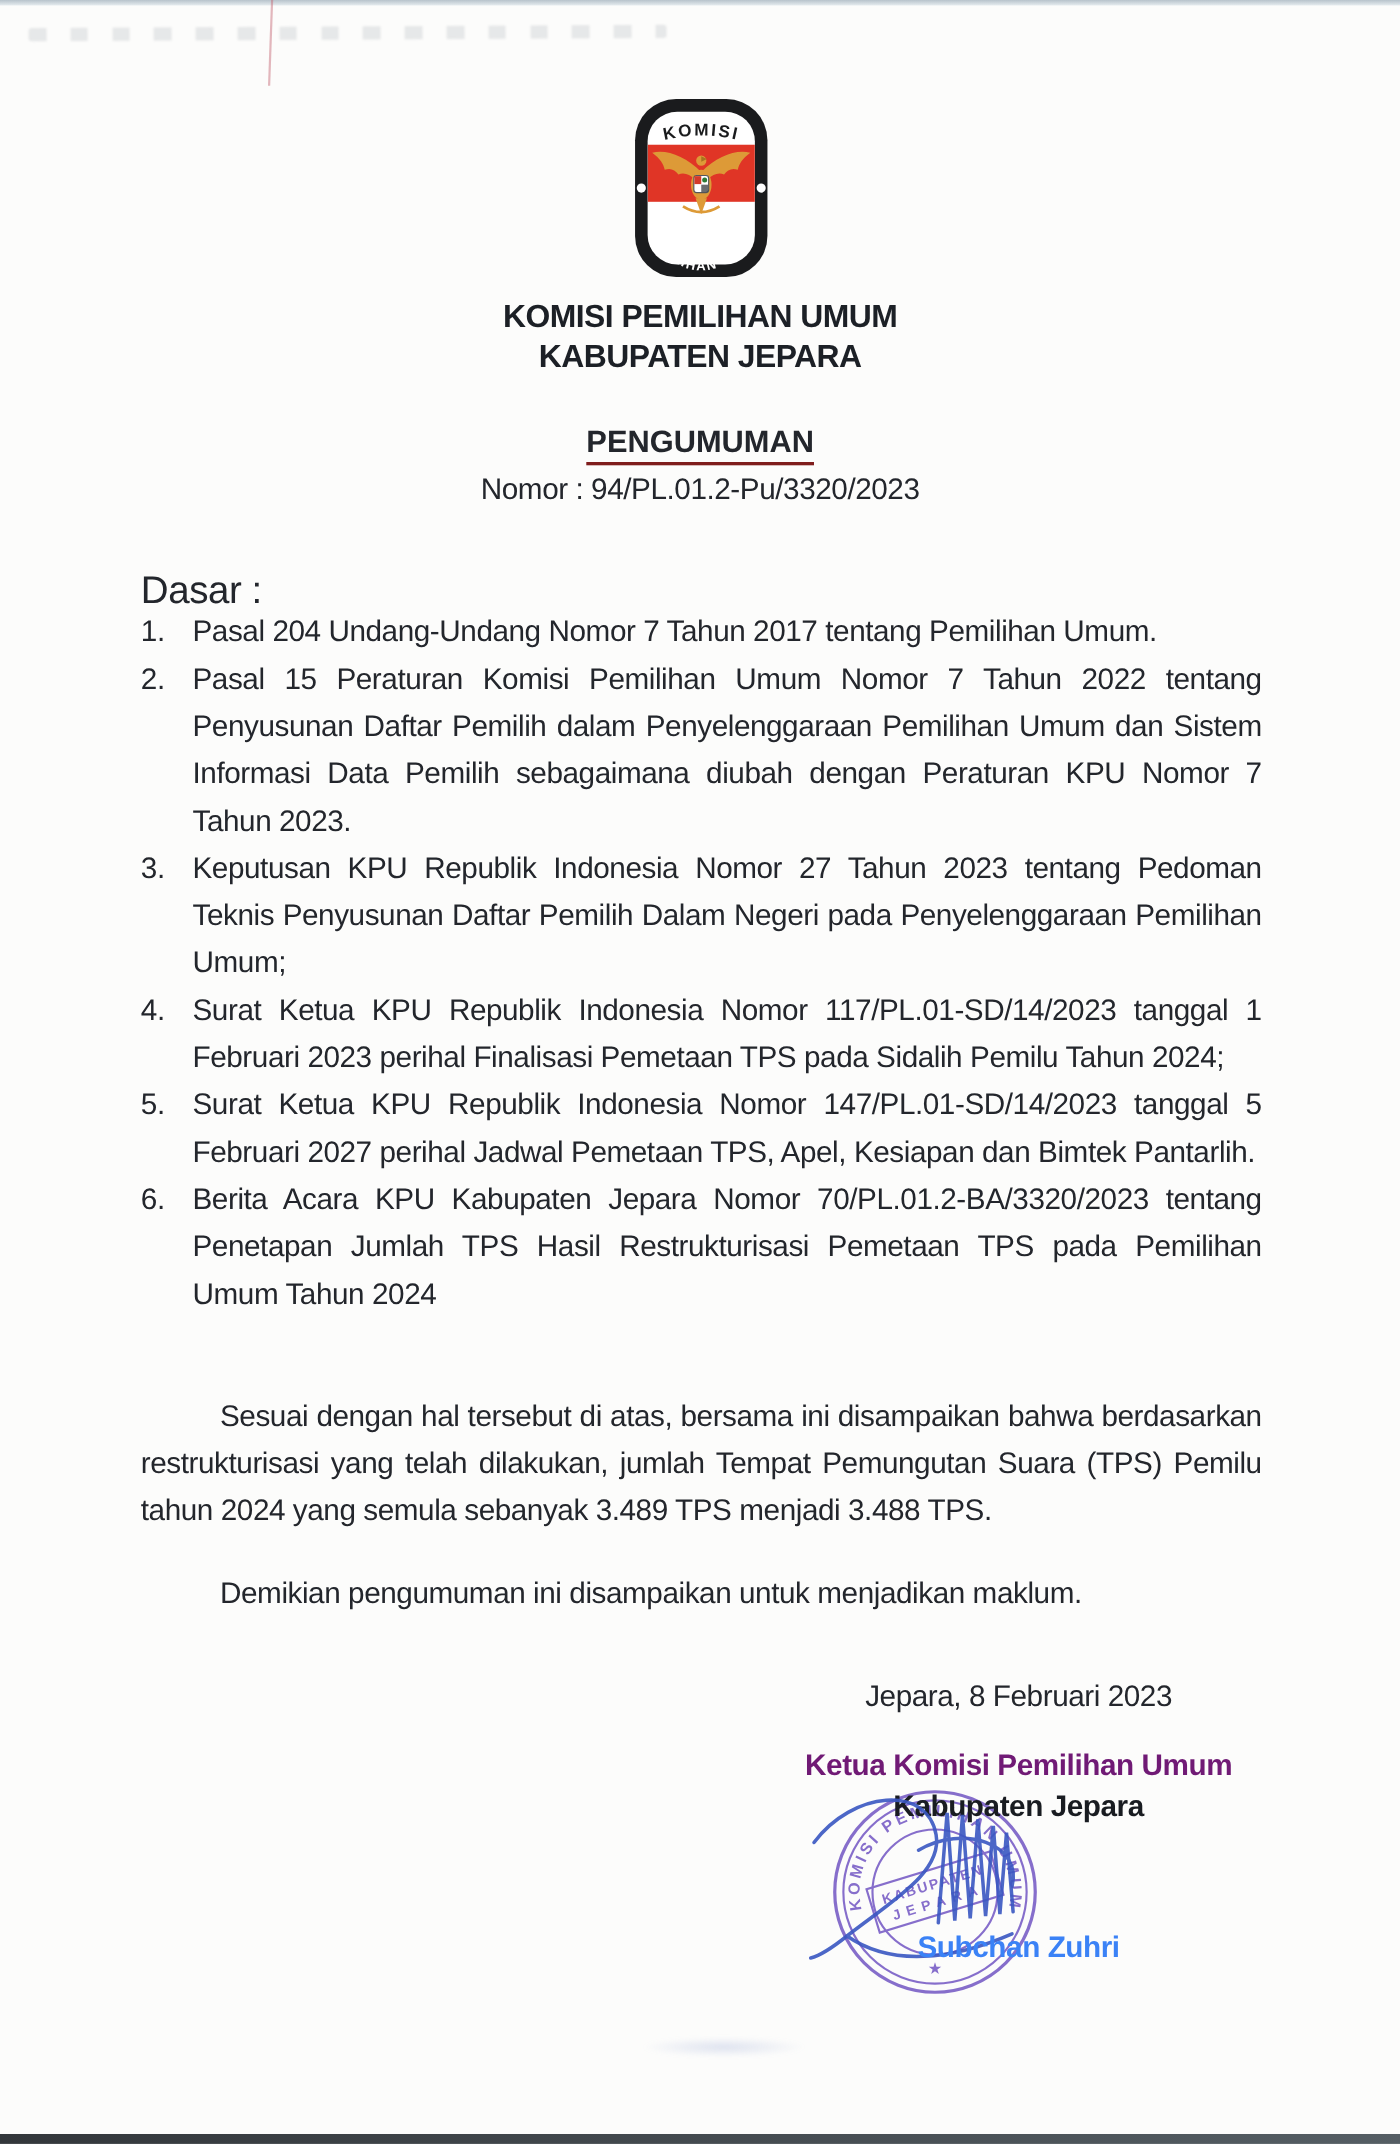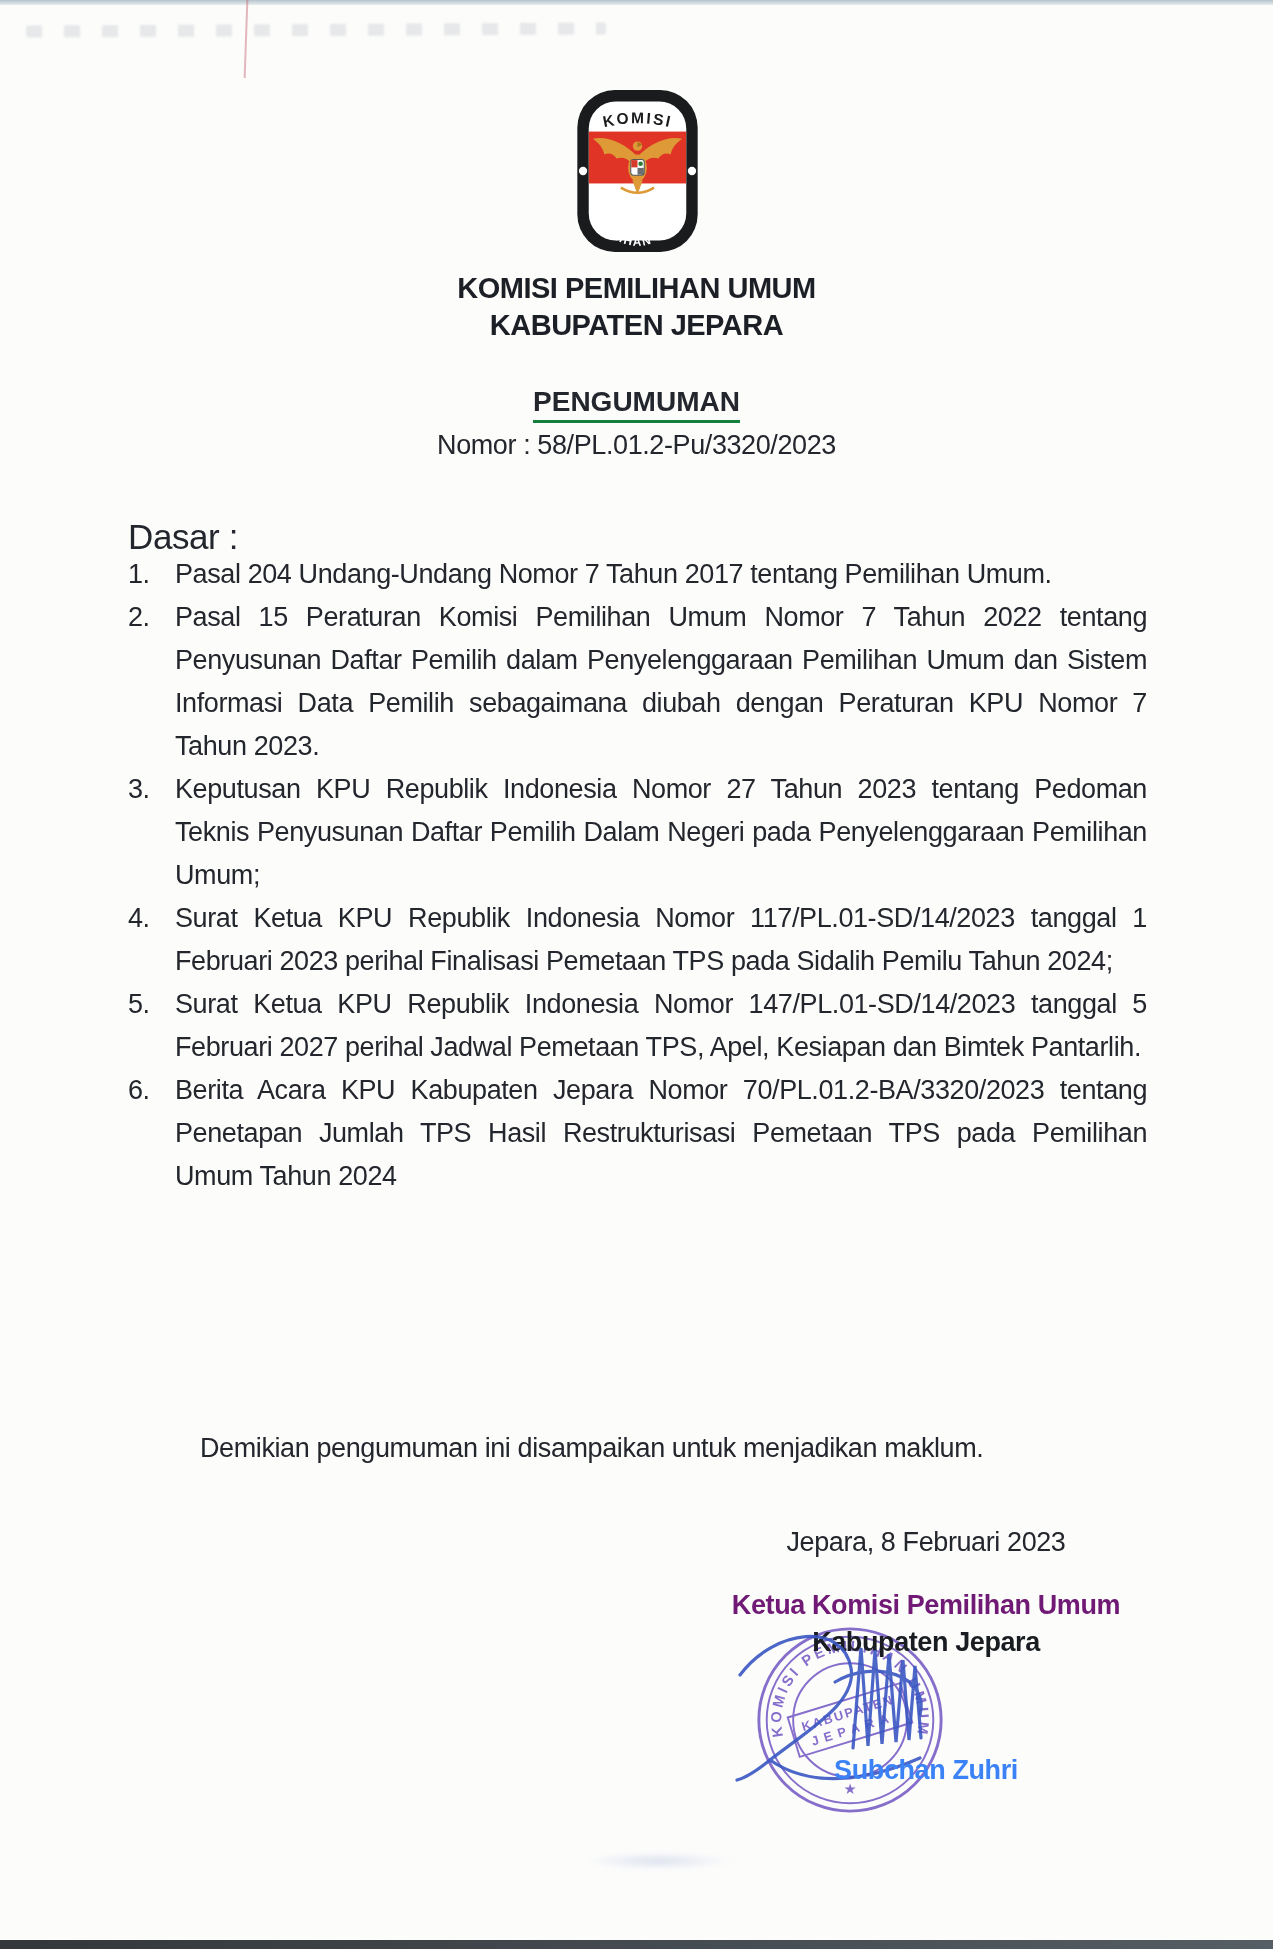--- a/index.html
+++ b/index.html
@@ -20,21 +20,21 @@
     filter:blur(2px);}
   .scan-bottom{position:absolute;bottom:0;left:0;right:0;height:9px;
     background:linear-gradient(90deg,#33373b,#555e64);}
   
   .logo{position:absolute;left:575px;top:88px;width:125px;height:166px;}
   
   .org{position:absolute;left:0;right:0;top:270px;text-align:center;
     font-weight:bold;font-size:29px;line-height:37px;letter-spacing:-.5px;color:#1c2026;}
   .doc-title{position:absolute;left:0;right:0;top:386px;text-align:center;}
   .title-heading{display:inline-block;font-weight:bold;font-size:28px;color:#23262c;
-    border-bottom:3px solid #15803d;padding-bottom:2px;}
+    border-bottom:3px solid #7f1d1d;padding-bottom:2px;}
   .title-number{font-size:27px;margin-top:7px;letter-spacing:-.4px;}
   
   .dasar-label{position:absolute;left:128px;top:517px;font-size:35px;letter-spacing:-.4px;}
   .dasar-list{position:absolute;left:128px;top:553px;width:1019px;margin:0;padding:0;list-style:none;}
   .dasar-list li{display:flex;font-size:27px;line-height:43px;letter-spacing:-.4px;}
   .dasar-list .num{width:47px;flex:none;}
   .dasar-list .itext{flex:1;text-align:justify;}
   .body-par{position:absolute;left:128px;width:1019px;margin:0;font-size:27px;
     line-height:43px;letter-spacing:-.4px;text-align:justify;text-indent:72px;}
   .p1{top:1266px;}
@@ -96,21 +96,21 @@
     <circle cx="112.5" cy="80" r="4" fill="#ffffff"></circle>
   </svg>
 
   <div class="org">
     <div>KOMISI PEMILIHAN UMUM</div>
     <div>KABUPATEN JEPARA</div>
   </div>
 
   <div class="doc-title">
     <div class="title-heading">PENGUMUMAN</div>
-    <div class="title-number">Nomor : 58/PL.01.2-Pu/3320/2023</div>
+    <div class="title-number">Nomor : 94/PL.01.2-Pu/3320/2023</div>
   </div>
 
   <div class="dasar-label">Dasar :</div>
   <ol class="dasar-list">
     <li>
       <span class="num">1.</span>
       <div class="itext">Pasal 204 Undang-Undang Nomor 7 Tahun 2017 tentang Pemilihan Umum.</div>
     </li>
     <li>
       <span class="num">2.</span>
@@ -127,20 +127,21 @@
     <li>
       <span class="num">5.</span>
       <div class="itext">Surat Ketua KPU Republik Indonesia Nomor 147/PL.01-SD/14/2023 tanggal 5 Februari 2027 perihal Jadwal Pemetaan TPS, Apel, Kesiapan dan Bimtek Pantarlih.</div>
     </li>
     <li>
       <span class="num">6.</span>
       <div class="itext">Berita Acara KPU Kabupaten Jepara Nomor 70/PL.01.2-BA/3320/2023 tentang Penetapan Jumlah TPS Hasil Restrukturisasi Pemetaan TPS pada Pemilihan Umum Tahun 2024</div>
     </li>
   </ol>
 
+  <p class="body-par p1">Sesuai dengan hal tersebut di atas, bersama ini disampaikan bahwa berdasarkan restrukturisasi yang telah dilakukan, jumlah Tempat Pemungutan Suara (TPS) Pemilu tahun 2024 yang semula sebanyak 3.489 TPS menjadi 3.488 TPS.</p>
   <p class="body-par p2">Demikian pengumuman ini disampaikan untuk menjadikan maklum.</p>
 
   <div class="sig-block">
     <div class="sig-date">Jepara, 8 Februari 2023</div>
     <div class="sig-title1">Ketua Komisi Pemilihan Umum</div>
     <div class="sig-title2">Kabupaten Jepara</div>
     <div class="sig-name">Subchan Zuhri</div>
   </div>
 
   <svg class="stamp" viewBox="0 0 200 200">

